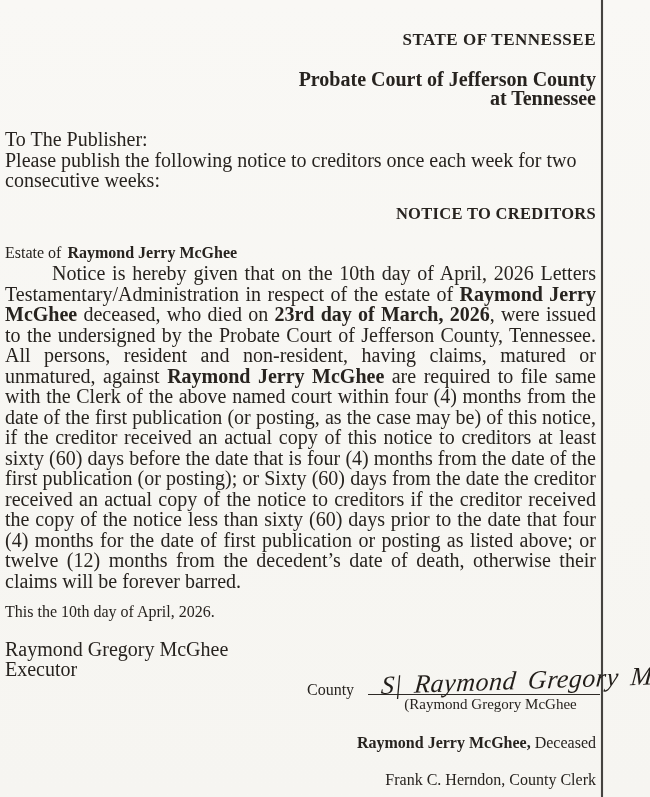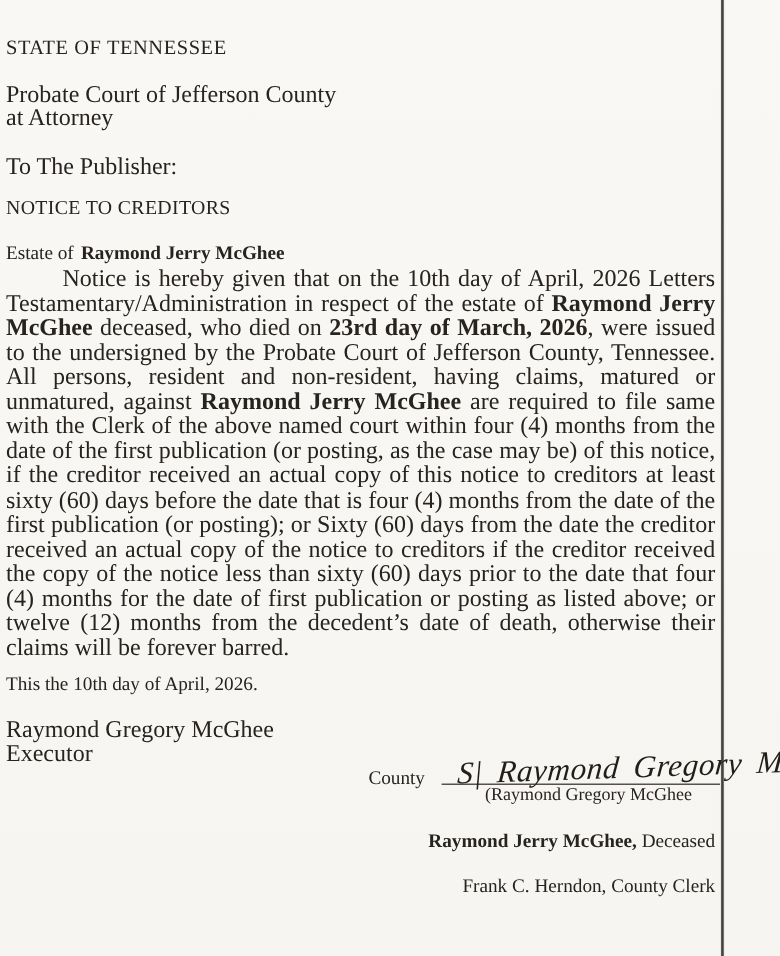--- a/index.html
+++ b/index.html
@@ -5,21 +5,21 @@
   html,body { margin:0; padding:0; background:#e8e6e2; }
   .sheet {
     position:relative; width:650px; height:797px;
     background:linear-gradient(180deg,#f9f8f5 0%,#f7f6f2 60%,#f6f5f1 100%);
     font-family:"Liberation Serif","DejaVu Serif",serif;
     color:#27231f; overflow:hidden;
   }
   .scanline { position:absolute; left:601px; top:0; width:2px; height:797px;
     background:#454340; box-shadow:0 0 1px rgba(0,0,0,.45); }
   .content { position:absolute; left:5px; top:0; width:591px; }
-  .c { text-align:left; }
+  .c { text-align:right;font-weight:bold; }
   .state   { margin:31px 0 0 0; font-size:17px; letter-spacing:.5px; line-height:18px; }
   .court   { margin-top:21px; font-size:20px; line-height:18.5px; }
   .pub     { margin-top:22px; font-size:20px; line-height:20.5px; }
   .noticeT { margin-top:14px; font-size:16.5px; line-height:18px; letter-spacing:.3px; }
   .estate  { margin-top:20px; font-size:16px; line-height:20.5px; }
   .estate .name { margin-left:6px; }
   .para    { margin:0; text-indent:47px; text-align:justify; font-size:20px; line-height:20.5px; }
   .dated   { margin-top:10px; font-size:16px; line-height:21px; }
   .exec    { margin-top:17px; font-size:20px; line-height:20px; }
   .sigrow  { position:relative; margin-top:2px; height:34px; font-size:16px; }
@@ -40,25 +40,26 @@
 
 <div class="sheet">
   <div class="scanline"></div>
 
   <div class="content">
 
     <div class="state c">STATE OF TENNESSEE</div>
 
     <div class="court c">
       <div>Probate Court of Jefferson County</div>
-      <div>at Attorney</div>
+      <div>at Tennessee</div>
     </div>
 
     <div class="pub">
       <div>To The Publisher:</div>
+      <div>Please publish the following notice to creditors once each week for two consecutive weeks:</div>
     </div>
 
     <div class="noticeT c">NOTICE TO CREDITORS</div>
 
     <div class="estate">
       <div><span>Estate of</span><span class="bold name">Raymond Jerry McGhee</span></div>
       <p class="para"><span>Notice is hereby given that on the 10th day of April, 2026 Letters Testamentary/Administration in respect of the estate of </span><span class="bold">Raymond Jerry McGhee</span><span> deceased, who died on </span><span class="bold">23rd day of March, 2026</span><span>, were issued to the undersigned by the Probate Court of Jefferson County, Tennessee.  All persons, resident and non-resident, having claims, matured or unmatured, against </span><span class="bold">Raymond Jerry McGhee</span><span> are required to file same with the Clerk of the above named court within four (4) months from the date of the first publication (or posting, as the case may be) of this notice, if the creditor received an actual copy of this notice to creditors at least sixty (60) days before the date that is four (4) months from the date of the first publication (or posting); or Sixty (60) days from the date the creditor received an actual copy of the notice to creditors if the creditor received the copy of the notice less than sixty (60) days prior to the date that four (4) months for the date of first publication or posting as listed above; or twelve (12) months from the decedent’s date of death, otherwise their claims will be forever barred.</span></p>
     </div>
 
     <div class="dated">This the 10th day of April, 2026.</div>

